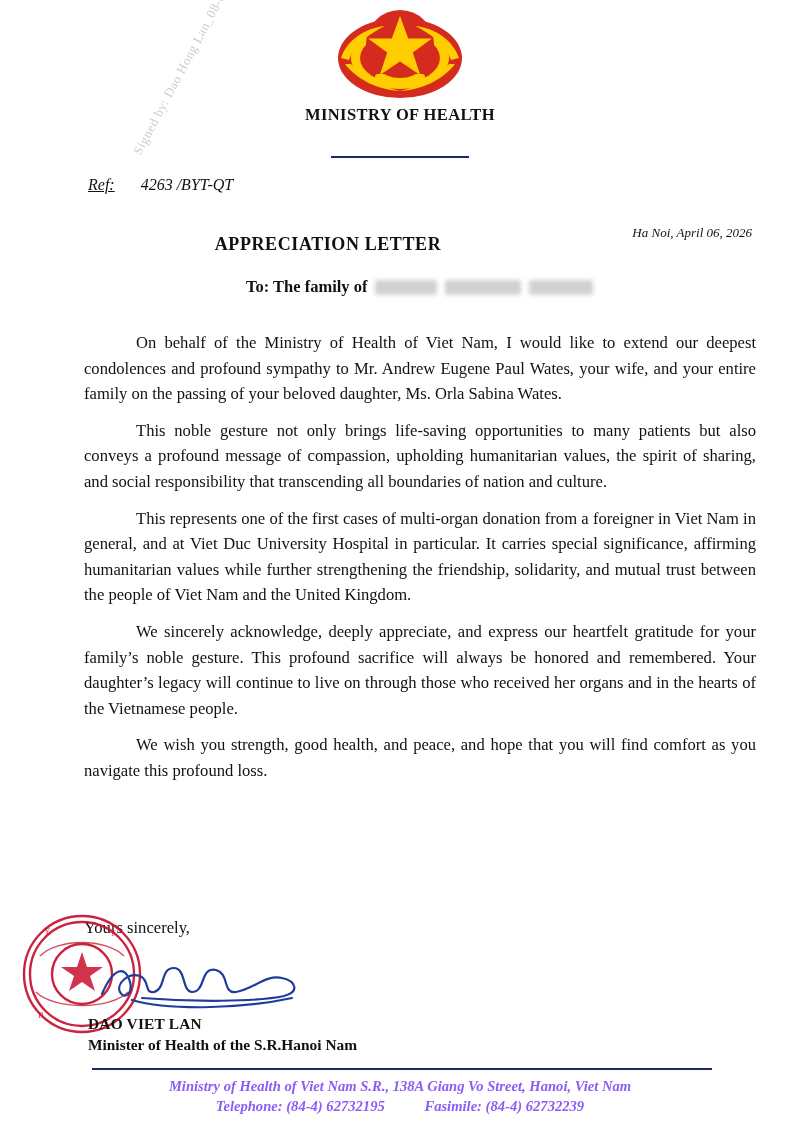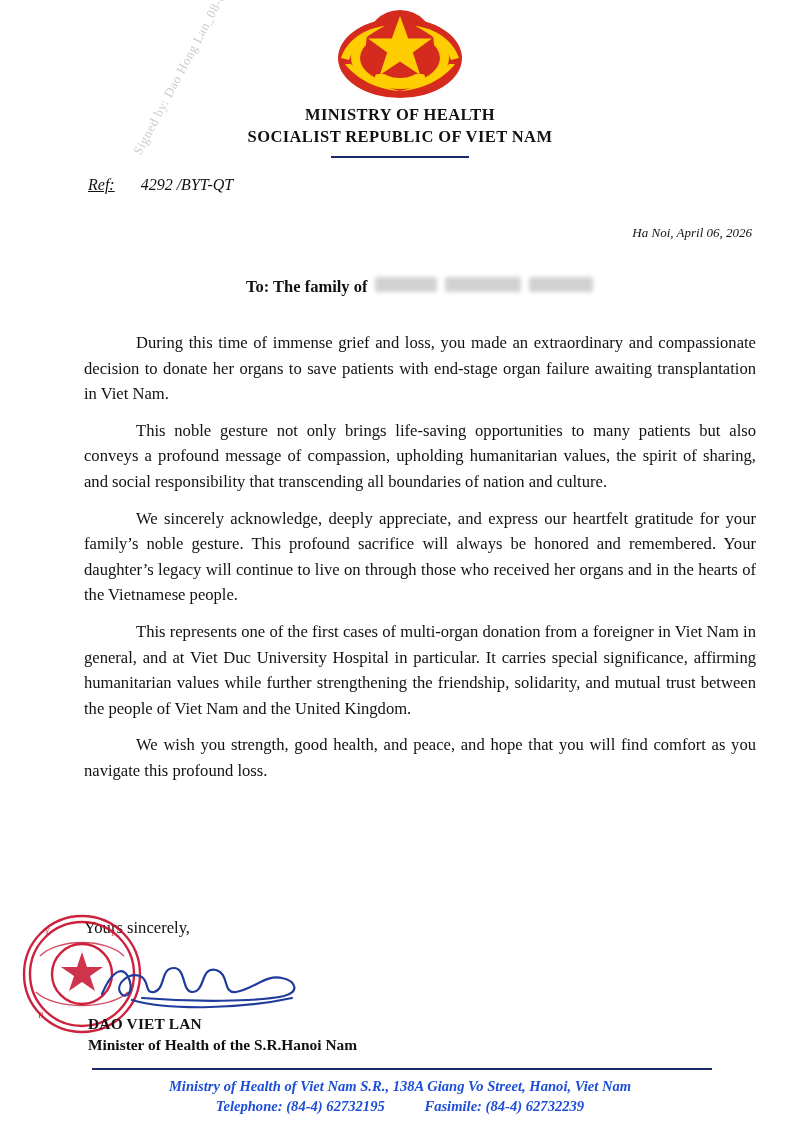--- a/index.html
+++ b/index.html
@@ -101,21 +101,21 @@
   .title-inner { display: inline-block; transform: translateX(-72px); }
 
   
   .recipient {
     position: absolute;
     top: 277px;
     left: 246px;
     font-weight: bold;
     font-size: 16.5px;
     display: flex;
-    align-items: flex-start;
+    align-items: center;
     gap: 8px;
   }
   .redaction {
     display: inline-block;
     height: 15px;
     border-radius: 2px;
     background: #cfcfcf;
     filter: blur(2.2px);
     opacity: 0.95;
   }
@@ -204,21 +204,21 @@
   .footer {
     position: absolute;
     left: 0;
     top: 1076px;
     width: 800px;
     text-align: center;
     font-style: italic;
     font-weight: bold;
     font-size: 14.6px;
     line-height: 20px;
-    color: #1d4ed8;
+    color: #8b5cf6;
   }
   .footer .tel-row span { margin: 0 18px; text-align: center; }
 </style>
 </head>
 <body>
 
 <div class="page">
 
   <div class="emblem-wrap">
     <div class="emblem">
@@ -237,46 +237,48 @@
         <path d="M6 52 C12 34 30 22 50 20 C34 28 20 38 14 54 Z" fill="#ffcd00"></path>
         <path d="M124 52 C118 34 100 22 80 20 C96 28 110 38 116 54 Z" fill="#ffcd00"></path>
         <path d="M10 58 C22 74 44 84 65 85 C44 80 26 72 16 58 Z" fill="#ffcd00"></path>
         <path d="M120 58 C108 74 86 84 65 85 C86 80 104 72 114 58 Z" fill="#ffcd00"></path>
       </svg>
     </div>
   </div>
 
   <div class="header">
     <div class="line1">MINISTRY OF HEALTH</div>
-    <div class="line2">SOCIALIST REPUBLIC OF VIET NAM</div>
   </div>
   <div class="header-rule"></div>
 
   <div class="ref">
     <span class="lbl">Ref:</span>
-    <span class="num">4292 /BYT-QT</span>
+    <span class="num">4263 /BYT-QT</span>
   </div>
 
   <div class="placedate">Ha Noi, April 06, 2026</div>
 
+  <div class="title">
+    <span class="title-inner">APPRECIATION LETTER</span>
+  </div>
 
   <div class="recipient">
     <span>To: The family of</span>
     <span class="redaction r1"></span>
     <span class="redaction r2"></span>
     <span class="redaction r3"></span>
   </div>
 
   <div class="watermark">Signed by: Dao Hong Lan_08-04-2026 08:43</div>
 
   <div class="body-text">
-    <p>During this time of immense grief and loss, you made an extraordinary and compassionate decision to donate her organs to save patients with end-stage organ failure awaiting transplantation in Viet Nam.</p>
+    <p>On behalf of the Ministry of Health of Viet Nam, I would like to extend our deepest condolences and profound sympathy to Mr. Andrew Eugene Paul Wates, your wife, and your entire family on the passing of your beloved daughter, Ms. Orla Sabina Wates.</p>
     <p>This noble gesture not only brings life-saving opportunities to many patients but also conveys a profound message of compassion, upholding humanitarian values, the spirit of sharing, and social responsibility that transcending all boundaries of nation and culture.</p>
+    <p>This represents one of the first cases of multi-organ donation from a foreigner in Viet Nam in general, and at Viet Duc University Hospital in particular. It carries special significance, affirming humanitarian values while further strengthening the friendship, solidarity, and mutual trust between the people of Viet Nam and the United Kingdom.</p>
     <p>We sincerely acknowledge, deeply appreciate, and express our heartfelt gratitude for your family’s noble gesture. This profound sacrifice will always be honored and remembered. Your daughter’s legacy will continue to live on through those who received her organs and in the hearts of the Vietnamese people.</p>
-    <p>This represents one of the first cases of multi-organ donation from a foreigner in Viet Nam in general, and at Viet Duc University Hospital in particular. It carries special significance, affirming humanitarian values while further strengthening the friendship, solidarity, and mutual trust between the people of Viet Nam and the United Kingdom.</p>
     <p>We wish you strength, good health, and peace, and hope that you will find comfort as you navigate this profound loss.</p>
   </div>
 
   <div class="closing">Yours sincerely,</div>
 
   <div class="seal">
     <svg viewBox="0 0 136 136" width="136" height="136" aria-hidden="true">
       <g fill="none" stroke="#c8102e" stroke-width="2.4" opacity="0.92">
         <circle cx="68" cy="68" r="58"></circle>
         <circle cx="68" cy="68" r="52"></circle>

